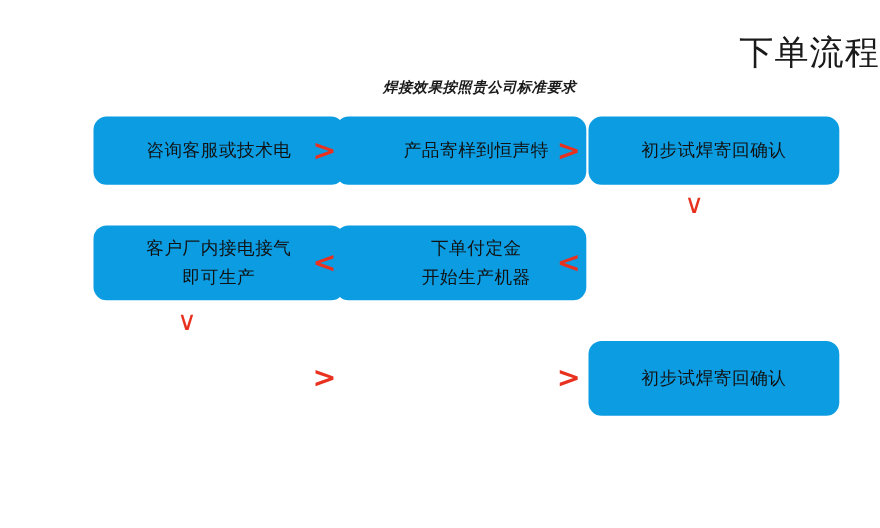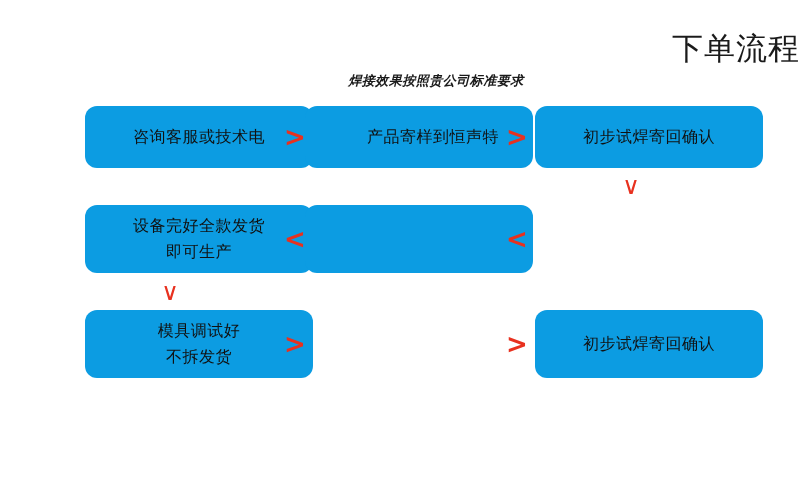--- a/index.html
+++ b/index.html
@@ -137,36 +137,34 @@
     <div class="node col-2">
       <div class="node-line">初步试焊寄回确认</div>
 
     </div>
   </div>
 
   <div class="v-arrow" id="v-arrow-right">∨</div>
 
   <div class="flow-row" id="row-2">
     <div class="node col-0">
-      <div class="node-line">设备完好全款发货</div>
+      <div class="node-line">客户厂内接电接气</div>
       <div class="node-line">即可生产</div>
     </div>
     <div class="h-arrow gap-0">&lt;</div>
     <div class="node col-1">
+      <div class="node-line">下单付定金</div>
+      <div class="node-line">开始生产机器</div>
     </div>
     <div class="h-arrow gap-1">&lt;</div>
   </div>
 
   <div class="v-arrow" id="v-arrow-left">∨</div>
 
   <div class="flow-row" id="row-3">
-    <div class="node col-0">
-      <div class="node-line">模具调试好</div>
-      <div class="node-line">不拆发货</div>
-    </div>
     <div class="h-arrow gap-0">&gt;</div>
     <div class="h-arrow gap-1">&gt;</div>
     <div class="node col-2">
       <div class="node-line">初步试焊寄回确认</div>
     </div>
   </div>
 
 </div>
 
 </body></html>

